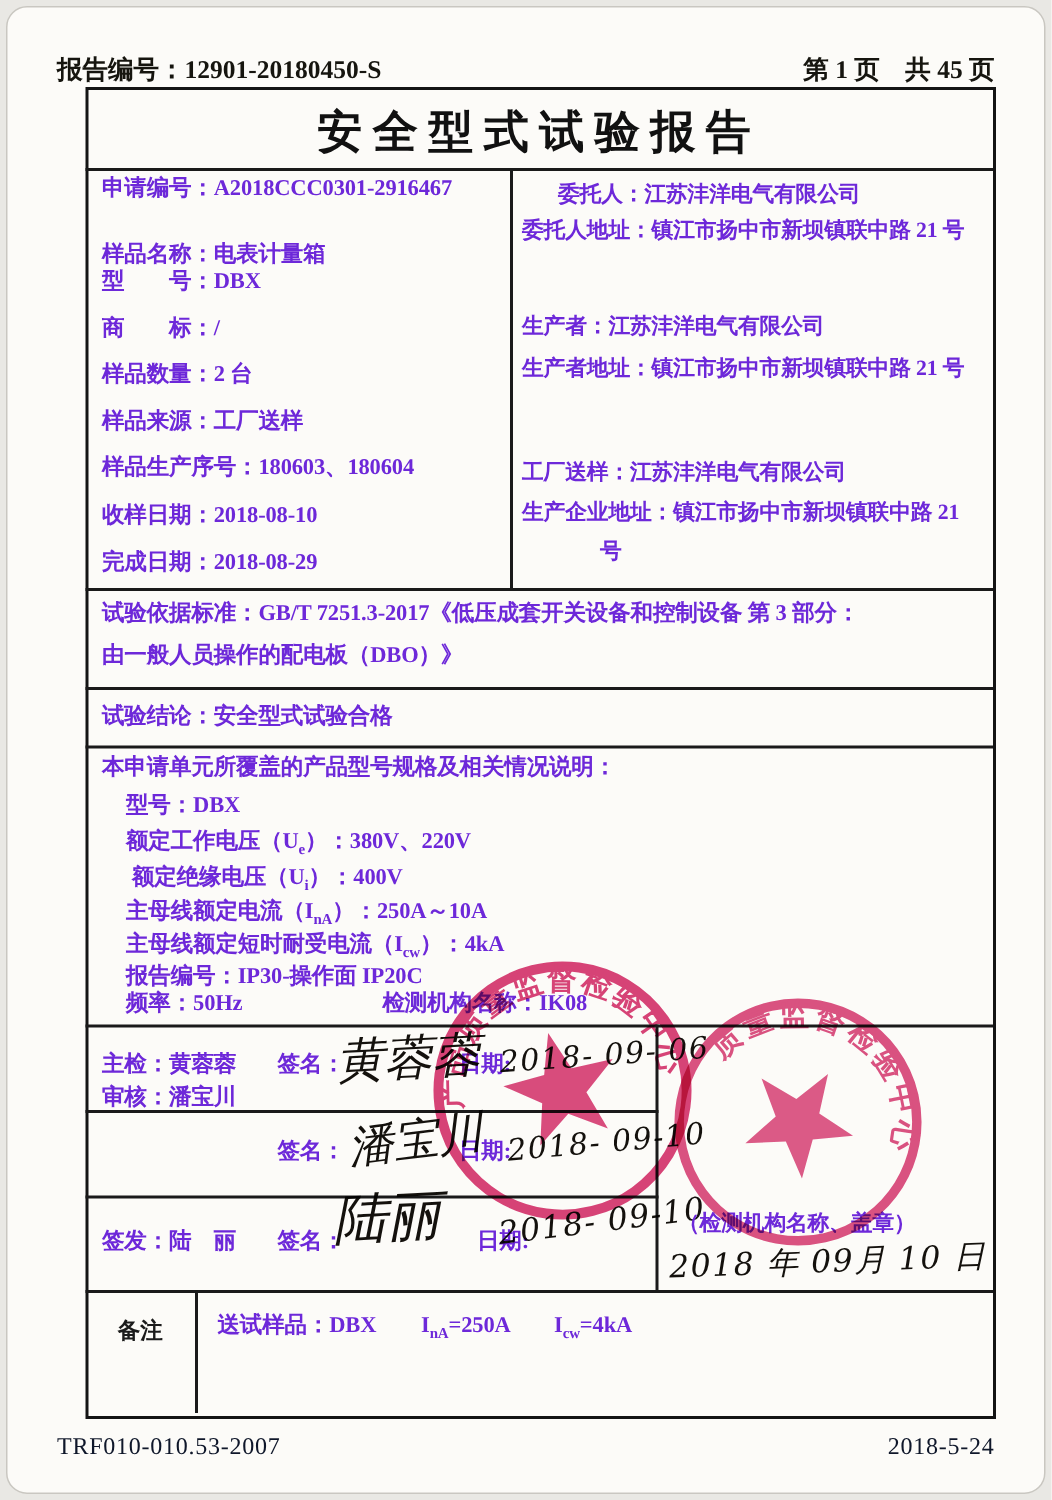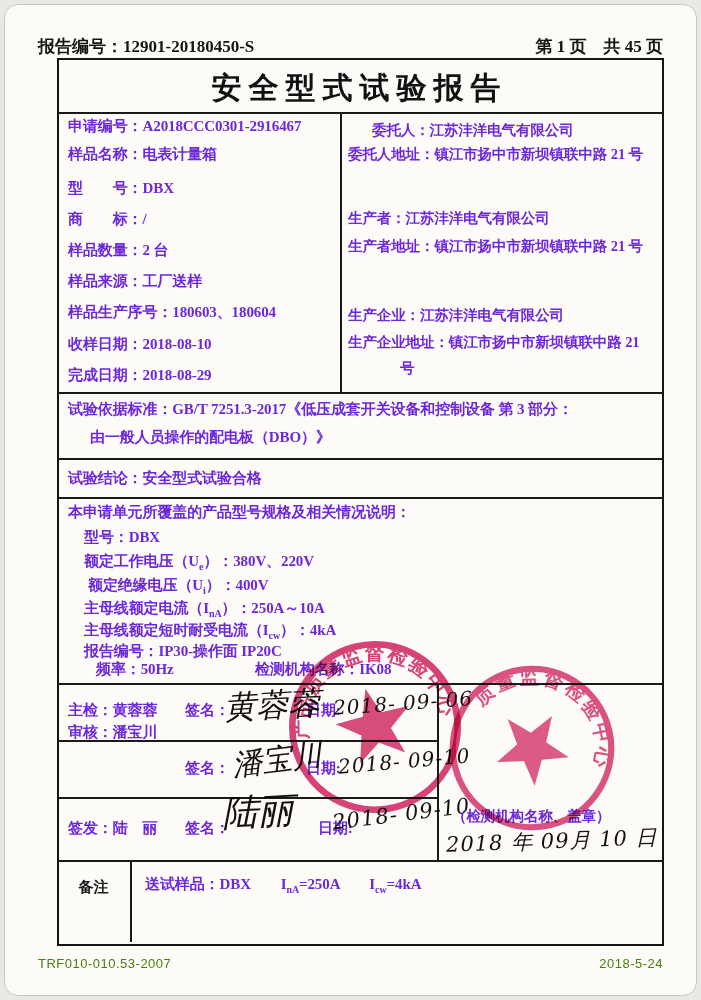--- a/index.html
+++ b/index.html
@@ -10,22 +10,22 @@
   .t{position:absolute;white-space:nowrap;font-size:15px;line-height:1.15;
      font-weight:700;color:#6d28d9;letter-spacing:-0.1px;}
   .t sub{font-size:10px;}
   .tbl{position:absolute;left:57px;top:58px;width:603px;height:884px;
        border:2.5px solid #141414;background:transparent;}
   .hline{position:absolute;height:2px;background:#1a1a1a;}
   .vline{position:absolute;width:2px;background:#1a1a1a;}
   .title{position:absolute;left:57px;top:68px;width:605px;text-align:center;
          font-size:30px;font-weight:700;letter-spacing:7px;color:#111;}
   .hdr{position:absolute;top:35px;font-size:17px;font-weight:700;color:#16150f;}
-  .foot{position:absolute;top:956px;font-size:13px;font-family:Liberation Sans, sans-serif;
-        color:#4d7c0f;letter-spacing:0.5px;}
+  .foot{position:absolute;top:956px;font-size:16px;font-family:Liberation Serif, serif;
+        color:#0f172a;letter-spacing:0.5px;}
   .small{font-size:14.5px;}
   .hw{position:absolute;white-space:nowrap;font-family:"DejaVu Serif",serif;
       font-style:italic;color:#14110d;mix-blend-mode:multiply;}
   .stamp{position:absolute;mix-blend-mode:multiply;opacity:0.92;}
   .remark-label{position:absolute;left:57px;top:878px;width:73px;text-align:center;
                 font-size:15px;font-weight:600;}
 </style>
 </head>
 <body>
 
@@ -45,50 +45,50 @@
 <div class="hline" style="left:57px;top:683px;width:605px;"></div>
 <div class="hline" style="left:57px;top:740px;width:382px;"></div>
 <div class="hline" style="left:57px;top:797px;width:382px;"></div>
 <div class="vline" style="left:437px;top:683px;height:179px;"></div>
 <div class="hline" style="left:57px;top:860px;width:605px;"></div>
 <div class="vline" style="left:130px;top:860px;height:82px;"></div>
 
 <div class="title">安全型式试验报告</div>
 
 <div class="t" style="left:68px;top:118px;"><span>申请编号：</span><span>A2018CCC0301-2916467</span></div>
-<div class="t" style="left:68px;top:146px;"><span>样品名称：</span><span>电表计量箱</span></div>
+<div class="t" style="left:68px;top:162px;"><span>样品名称：</span><span>电表计量箱</span></div>
 <div class="t" style="left:68px;top:180px;"><span>型　　号：</span><span>DBX</span></div>
 <div class="t" style="left:68px;top:211px;"><span>商　　标：</span><span>/</span></div>
 <div class="t" style="left:68px;top:242px;"><span>样品数量：</span><span>2 台</span></div>
 <div class="t" style="left:68px;top:273px;"><span>样品来源：</span><span>工厂送样</span></div>
 <div class="t" style="left:68px;top:304px;"><span>样品生产序号：</span><span>180603、180604</span></div>
 <div class="t" style="left:68px;top:336px;"><span>收样日期：</span><span>2018-08-10</span></div>
 <div class="t" style="left:68px;top:367px;"><span>完成日期：</span><span>2018-08-29</span></div>
 
 <div class="t small" style="left:348px;top:122px;margin-left:24px;"><span>委托人：</span><span>江苏沣洋电气有限公司</span></div>
 <div class="t small" style="left:348px;top:146px;"><span>委托人地址：</span><span>镇江市扬中市新坝镇联中路 21 号</span></div>
 <div class="t small" style="left:348px;top:210px;"><span>生产者：</span><span>江苏沣洋电气有限公司</span></div>
 <div class="t small" style="left:348px;top:238px;"><span>生产者地址：</span><span>镇江市扬中市新坝镇联中路 21 号</span></div>
-<div class="t small" style="left:348px;top:307px;"><span>生产企业：</span><span>江苏沣洋电气有限公司</span></div>
+<div class="t small" style="left:348px;top:307px;"><span>工厂送样：</span><span>江苏沣洋电气有限公司</span></div>
 <div class="t small" style="left:348px;top:334px;"><span>生产企业地址：</span><span>镇江市扬中市新坝镇联中路 21</span></div>
 <div class="t small" style="left:400px;top:360px;">号</div>
 
 <div class="t" style="left:68px;top:401px;">试验依据标准：GB/T 7251.3-2017《低压成套开关设备和控制设备 第 3 部分：</div>
-<div class="t" style="left:68px;top:429px;margin-left:22px;">由一般人员操作的配电板（DBO）》</div>
+<div class="t" style="left:68px;top:429px;">由一般人员操作的配电板（DBO）》</div>
 
 <div class="t" style="left:68px;top:470px;"><span>试验结论：</span><span>安全型式试验合格</span></div>
 
 <div class="t" style="left:68px;top:504px;">本申请单元所覆盖的产品型号规格及相关情况说明：</div>
 <div class="t" style="left:84px;top:529px;">型号：DBX</div>
 <div class="t" style="left:84px;top:553px;">额定工作电压（U<sub>e</sub>）：380V、220V</div>
 <div class="t" style="left:88px;top:577px;">额定绝缘电压（U<sub>i</sub>）：400V</div>
 <div class="t" style="left:84px;top:600px;">主母线额定电流（I<sub>nA</sub>）：250A～10A</div>
 <div class="t" style="left:84px;top:622px;">主母线额定短时耐受电流（I<sub>cw</sub>）：4kA</div>
 <div class="t" style="left:84px;top:643px;">报告编号：IP30-操作面 IP20C</div>
-<div class="t" style="left:96px;top:661px;">频率：50Hz</div>
+<div class="t" style="left:84px;top:661px;">频率：50Hz</div>
 <div class="t" style="left:255px;top:661px;">检测机构名称：IK08</div>
 
 <div class="t" style="left:68px;top:702px;"><span>主检：</span><span>黄蓉蓉</span></div>
 <div class="t" style="left:185px;top:702px;">签名：</div>
 <div class="t" style="left:306px;top:702px;">日期:</div>
 
 <div class="t" style="left:68px;top:724px;"><span>审核：</span><span>潘宝川</span></div>
 <div class="t" style="left:185px;top:760px;">签名：</div>
 <div class="t" style="left:306px;top:760px;">日期:</div>
 

